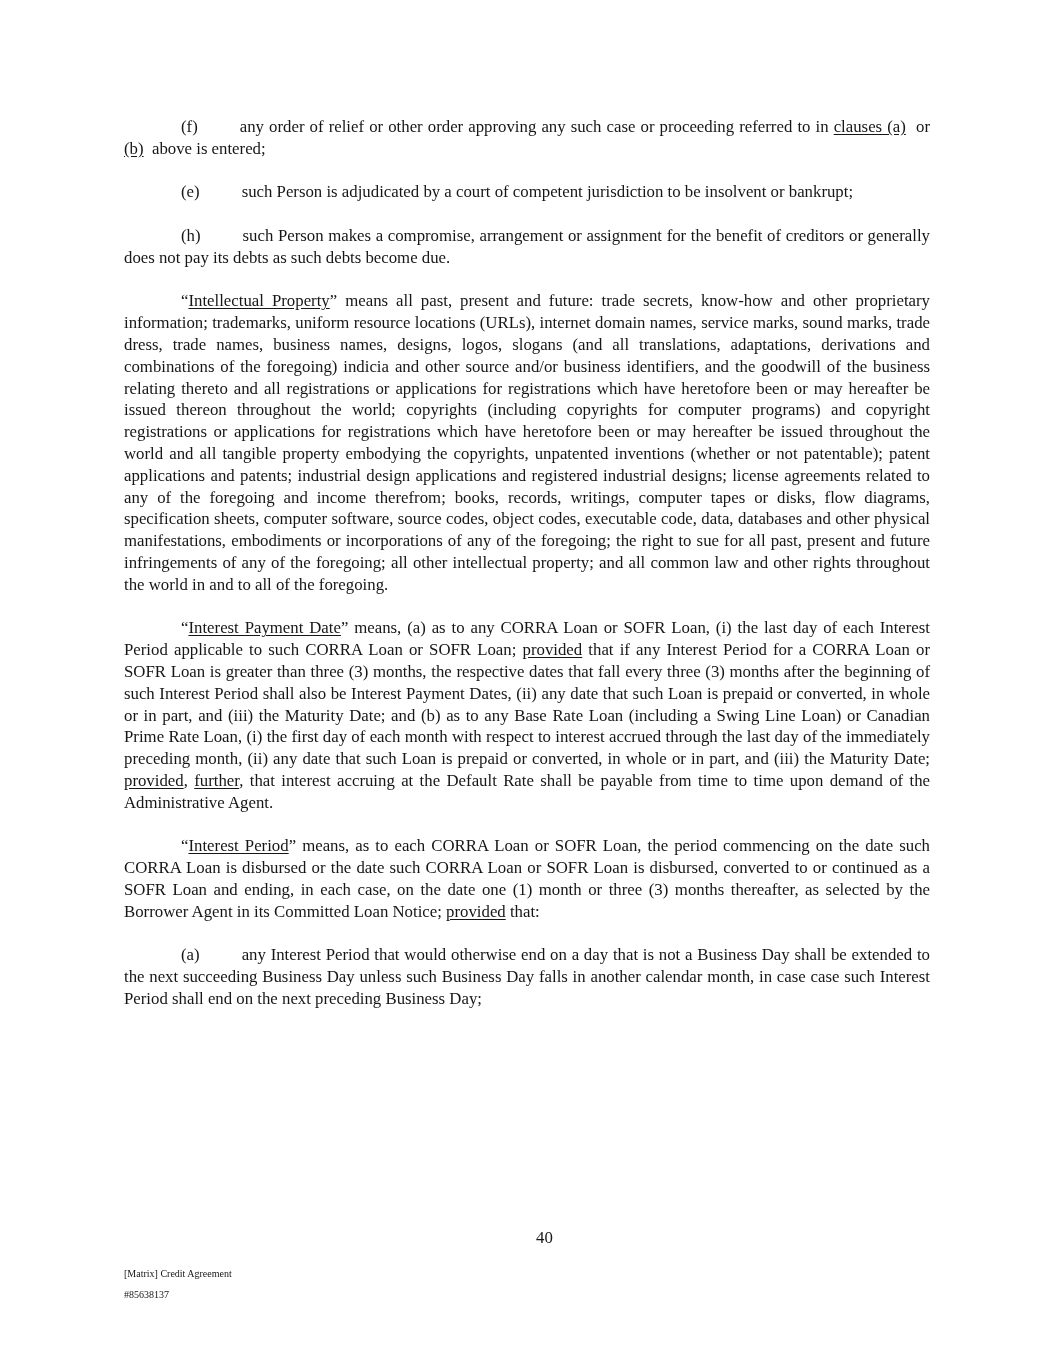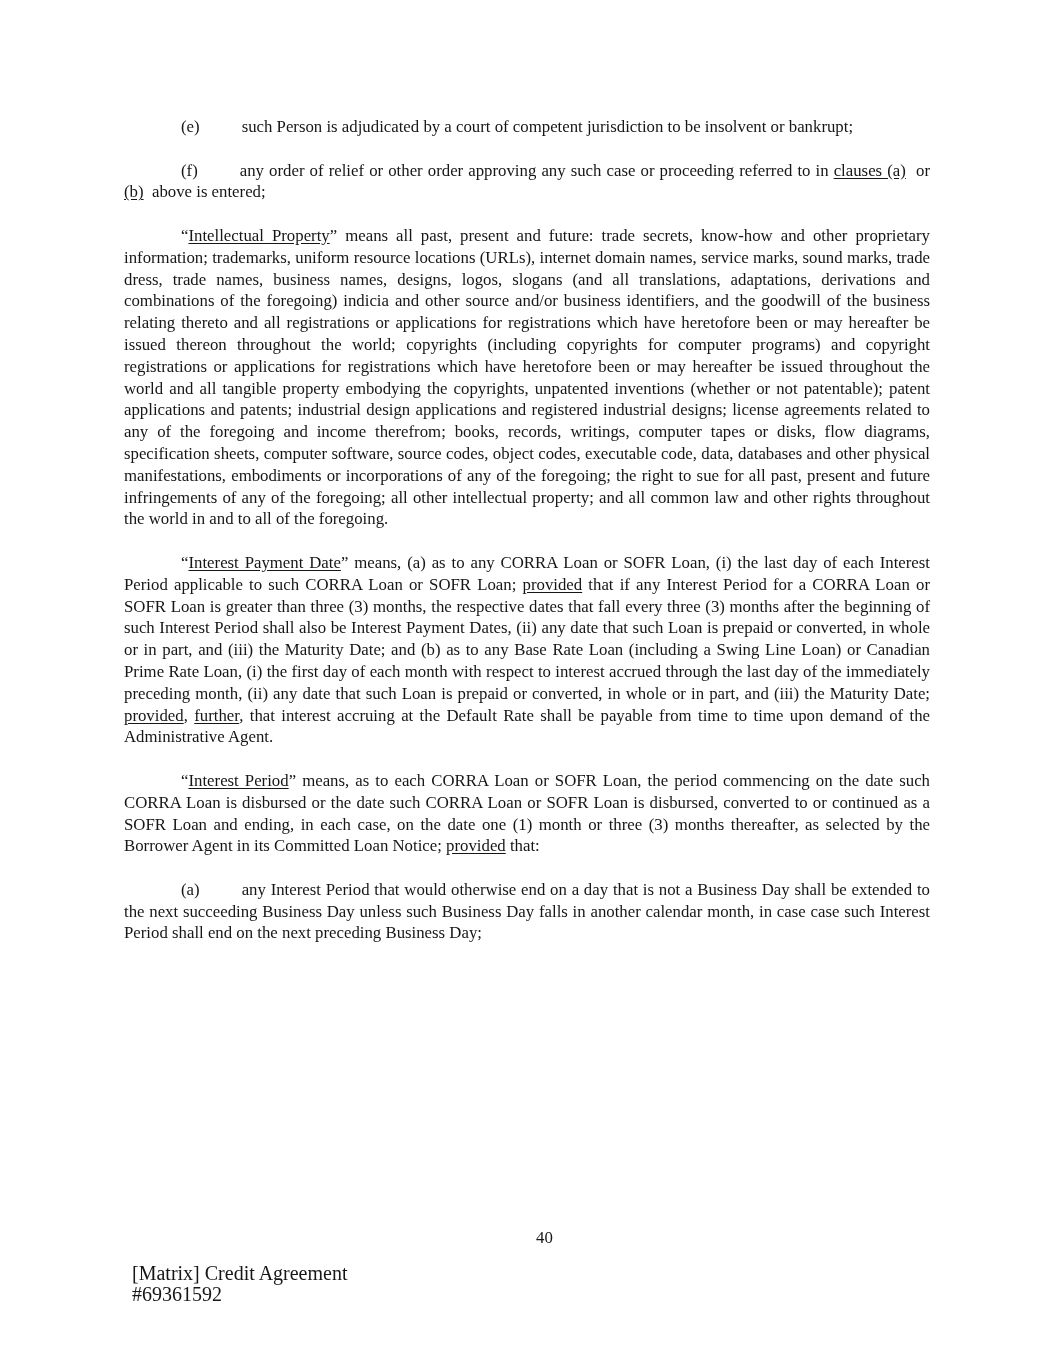--- a/index.html
+++ b/index.html
@@ -34,35 +34,35 @@
     top:1228px;
     left:17px;
     width:100%;
     text-align:center;
     font-size:16.8px;
   }
   .footer {
     position:absolute;
     left:124px;
     top:1263px;
-    font-size:20px;
+    font-size:10px;
     line-height:21px;
-    margin-left:8px;
   }
 </style>
 </head>
 <body>
 
 <div class="page">
   <div class="content">
+      <p class="para"><span class="clause-label">(f)</span><span class="tab"></span><span>any order of relief or other order approving any such case or proceeding referred to in </span><span class="u">clauses (a)</span><span> &nbsp;or </span><span class="u">(b)</span><span> &nbsp;above is entered;</span></p>
       <p class="para"><span class="clause-label">(e)</span><span class="tab"></span><span>such Person is adjudicated by a court of competent jurisdiction to be insolvent or bankrupt;</span></p>
-      <p class="para"><span class="clause-label">(f)</span><span class="tab"></span><span>any order of relief or other order approving any such case or proceeding referred to in </span><span class="u">clauses (a)</span><span> &nbsp;or </span><span class="u">(b)</span><span> &nbsp;above is entered;</span></p>
+      <p class="para"><span class="clause-label">(h)</span><span class="tab"></span><span>such Person makes a compromise, arrangement or assignment for the benefit of creditors or generally does not pay its debts as such debts become due.</span></p>
       <p class="para"><span>“</span><span class="u">Intellectual Property</span><span>” means all past, present and future: trade secrets, know-how and other proprietary information; trademarks, uniform resource locations (URLs), internet domain names, service marks, sound marks, trade dress, trade names, business names, designs, logos, slogans (and all translations, adaptations, derivations and combinations of the foregoing) indicia and other source and/or business identifiers, and the goodwill of the business relating thereto and all registrations or applications for registrations which have heretofore been or may hereafter be issued thereon throughout the world; copyrights (including copyrights for computer programs) and copyright registrations or applications for registrations which have heretofore been or may hereafter be issued throughout the world and all tangible property embodying the copyrights, unpatented inventions (whether or not patentable); patent applications and patents; industrial design applications and registered industrial designs; license agreements related to any of the foregoing and income therefrom; books, records, writings, computer tapes or disks, flow diagrams, specification sheets, computer software, source codes, object codes, executable code, data, databases and other physical manifestations, embodiments or incorporations of any of the foregoing; the right to sue for all past, present and future infringements of any of the foregoing; all other intellectual property; and all common law and other rights throughout the world in and to all of the foregoing.</span></p>
       <p class="para"><span>“</span><span class="u">Interest Payment Date</span><span>” means, (a) as to any CORRA Loan or SOFR Loan, (i) the last day of each Interest Period applicable to such CORRA Loan or SOFR Loan; </span><span class="u">provided</span><span> that if any Interest Period for a CORRA Loan or SOFR Loan is greater than three (3) months, the respective dates that fall every three (3) months after the beginning of such Interest Period shall also be Interest Payment Dates, (ii) any date that such Loan is prepaid or converted, in whole or in part, and (iii) the Maturity Date; and (b) as to any Base Rate Loan (including a Swing Line Loan) or Canadian Prime Rate Loan, (i) the first day of each month with respect to interest accrued through the last day of the immediately preceding month, (ii) any date that such Loan is prepaid or converted, in whole or in part, and (iii) the Maturity Date; </span><span class="u">provided</span><span>, </span><span class="u">further</span><span>, that interest accruing at the Default Rate shall be payable from time to time upon demand of the Administrative Agent.</span></p>
       <p class="para"><span>“</span><span class="u">Interest Period</span><span>” means, as to each CORRA Loan or SOFR Loan, the period commencing on the date such CORRA Loan is disbursed or the date such CORRA Loan or SOFR Loan is disbursed, converted to or continued as a SOFR Loan and ending, in each case, on the date one (1) month or three (3) months thereafter, as selected by the Borrower Agent in its Committed Loan Notice; </span><span class="u">provided</span><span> that:</span></p>
       <p class="para"><span class="clause-label">(a)</span><span class="tab"></span><span>any Interest Period that would otherwise end on a day that is not a Business Day shall be extended to the next succeeding Business Day unless such Business Day falls in another calendar month, in case case such Interest Period shall end on the next preceding Business Day;</span></p>
     </div>
   <div class="page-number">40</div>
   <div class="footer">
     <div>[Matrix] Credit Agreement</div>
-    <div>#69361592</div>
+    <div>#85638137</div>
   </div>
 </div>
 
 </body></html>

